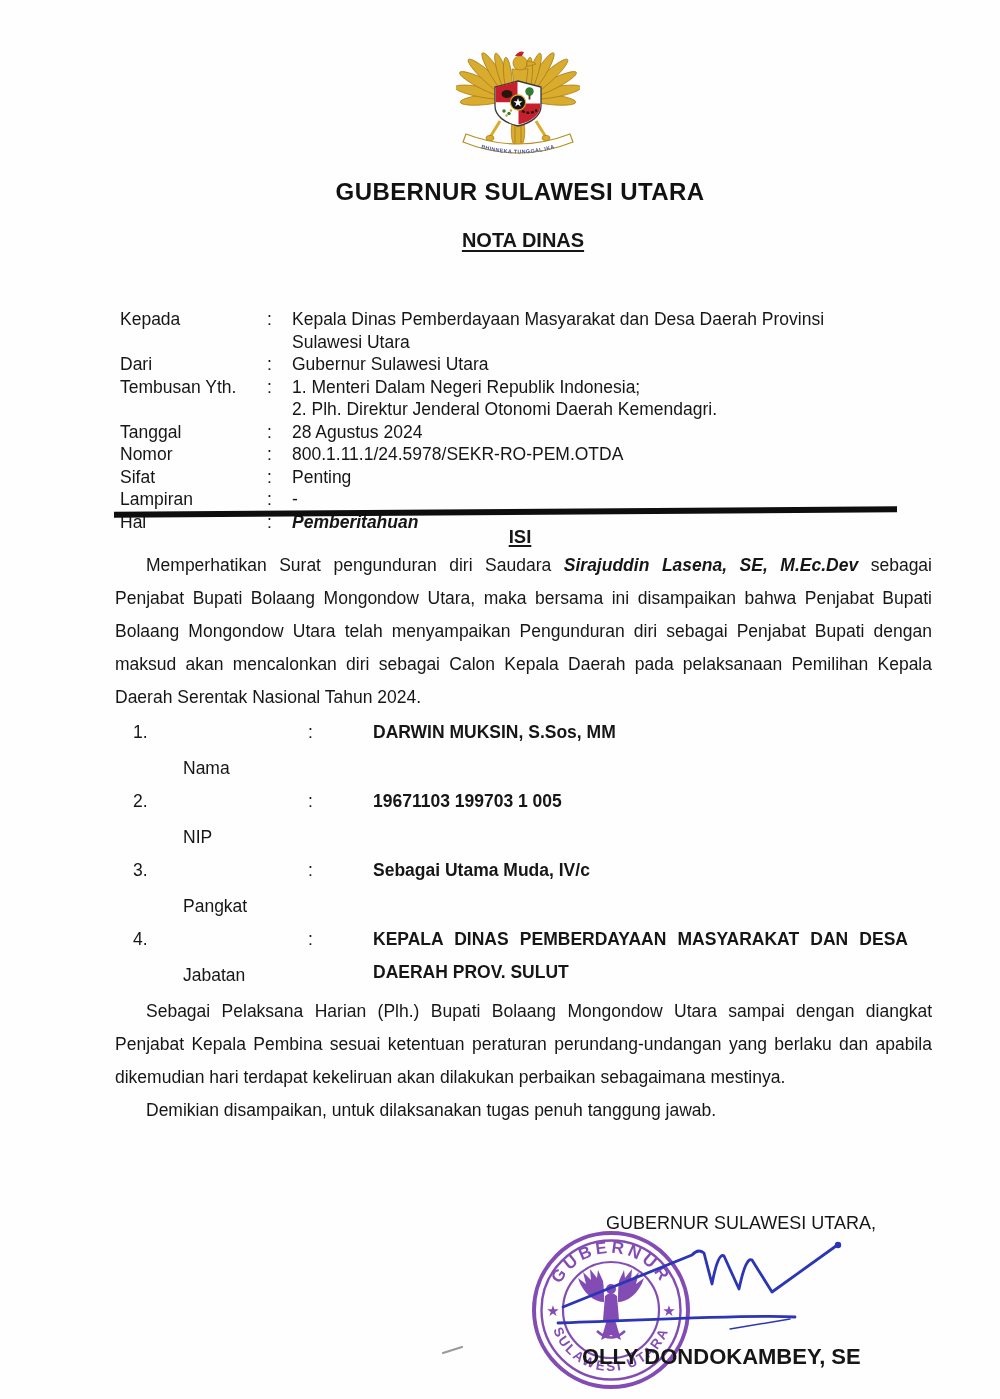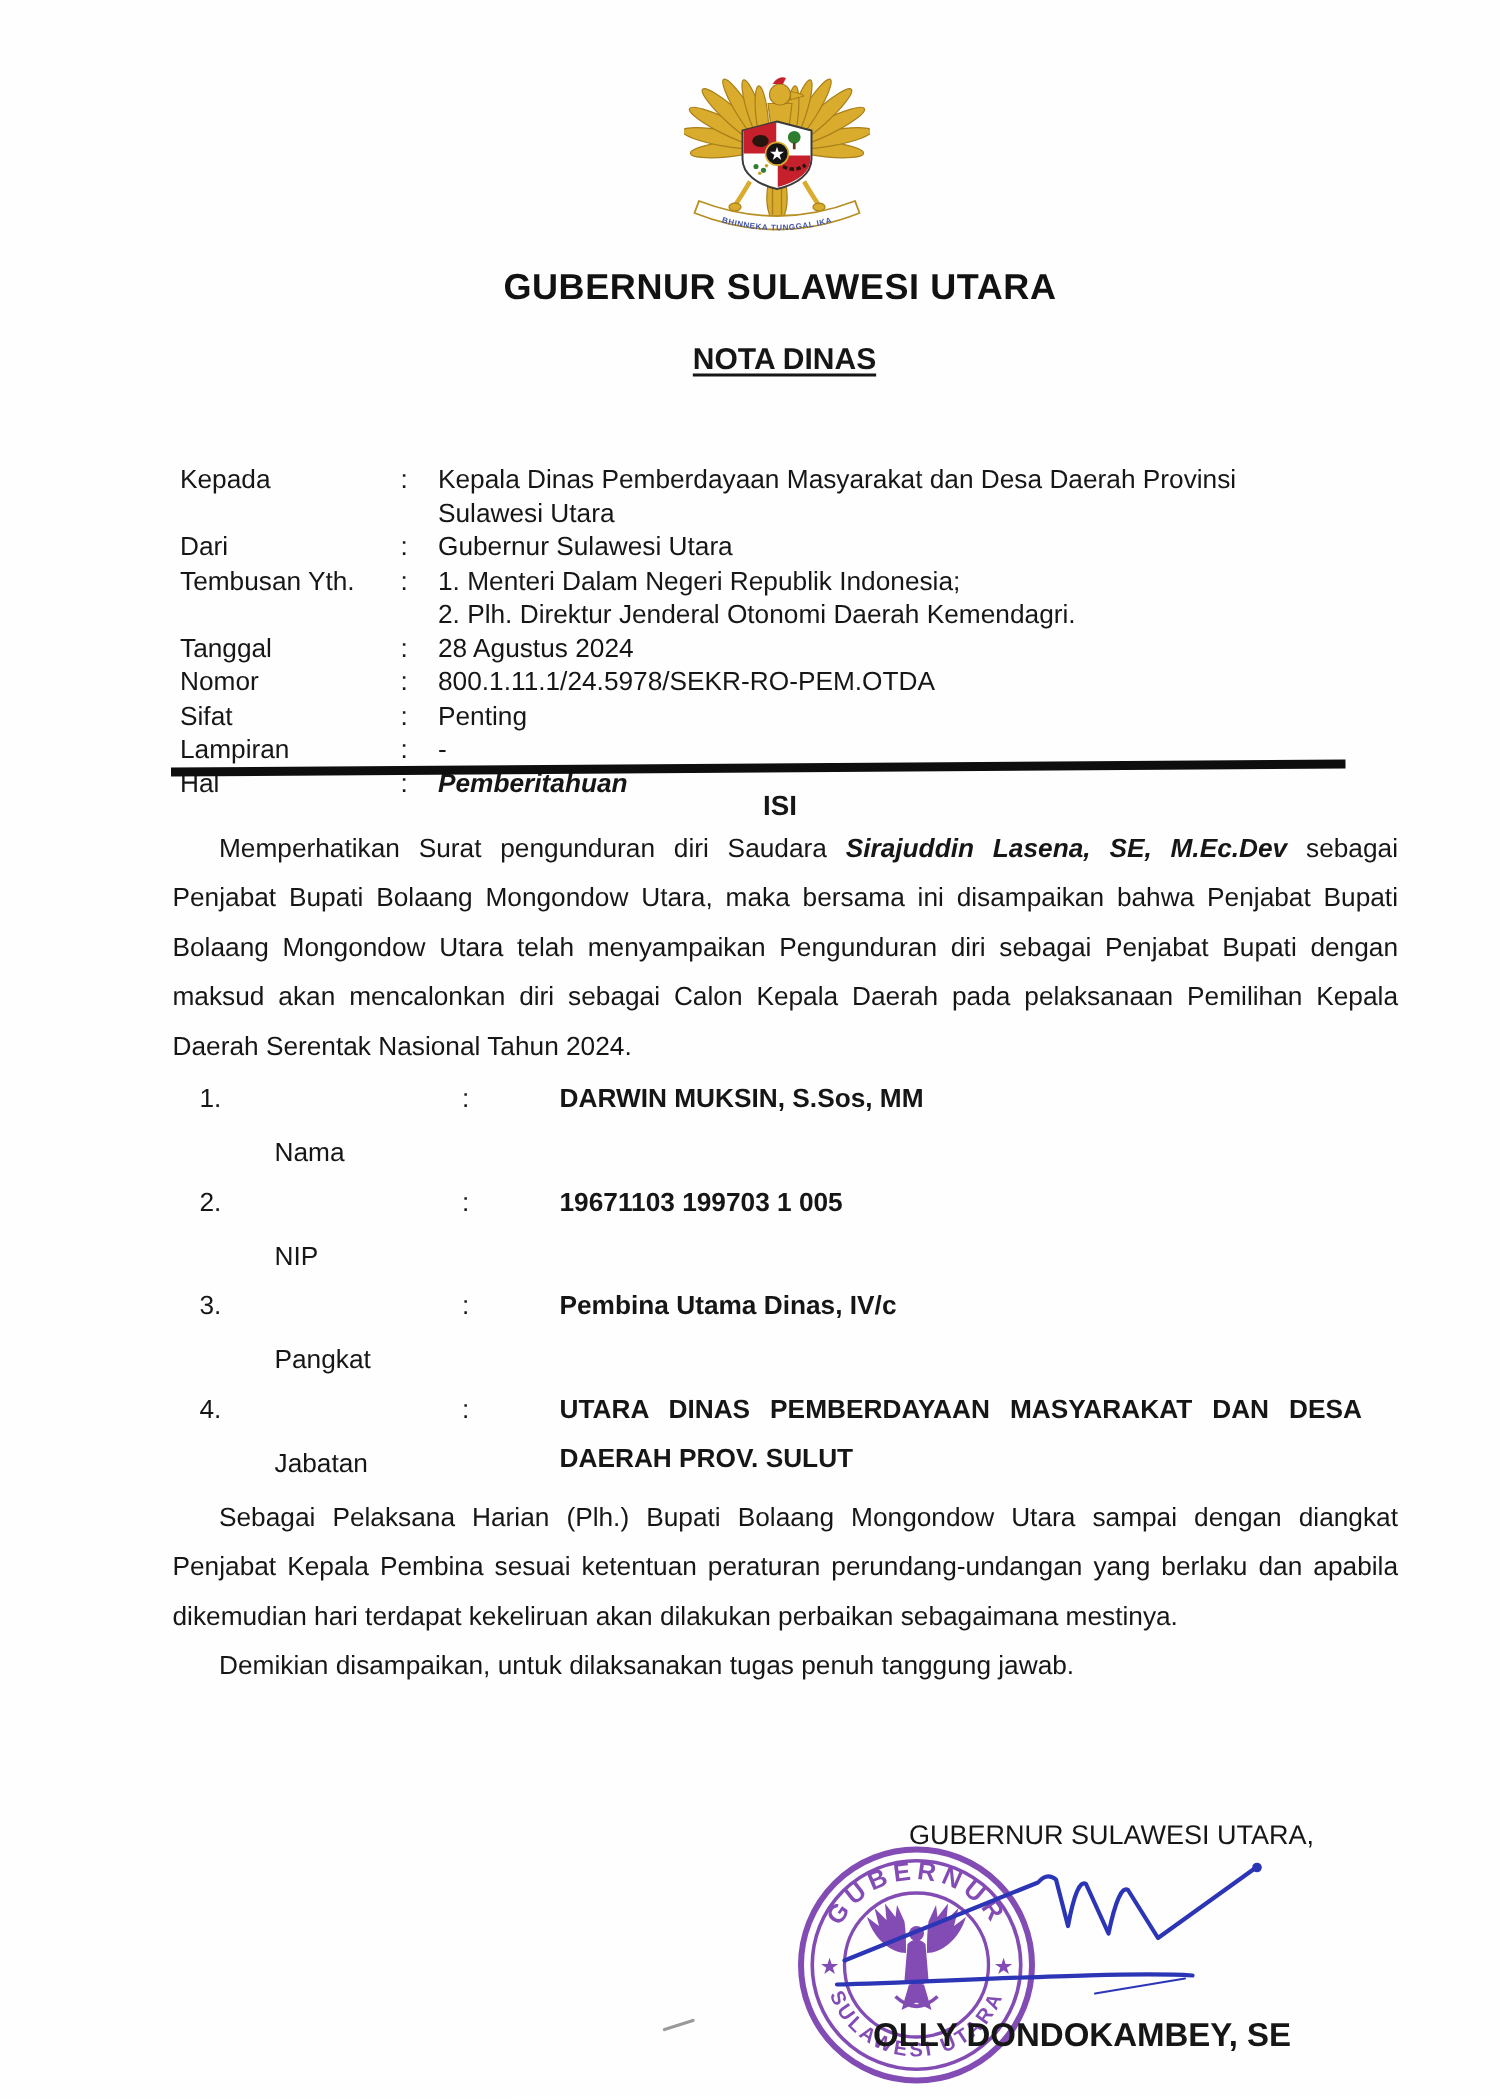--- a/index.html
+++ b/index.html
@@ -18,21 +18,21 @@
   .frow{display:flex;align-items:flex-start;}
   .flabel{flex:0 0 147px;}
   .fcolon{flex:0 0 25px;}
   .fvalue{flex:1;}
   .fvalue.bold-italic{font-weight:bold;font-style:italic;}
 
   .divider{position:absolute;top:509px;left:114px;width:783px;height:6px;background:#0e0e0e;
            transform:rotate(-0.4deg);}
 
   .isi-title{position:absolute;top:526px;left:0;width:1040px;text-align:center;font-size:18.5px;font-weight:bold;}
-  .isi-title span{text-decoration-thickness:2px;text-underline-offset:2px;}
+  .isi-title span{text-decoration:underline;text-decoration-thickness:2px;text-underline-offset:2px;}
 
   .content{position:absolute;top:549px;left:115px;width:817px;font-size:17.5px;line-height:33px;
            text-align:justify;color:#161616;}
   .content p{margin:0;text-indent:31px;}
   .bi{font-weight:bold;font-style:italic;}
 
   .officer-list{margin:2px 0 3px 0;}
   .orow{display:flex;text-align:left;}
   .onum{flex:0 0 68px;padding-left:18px;box-sizing:border-box;}
   .olabel{flex:0 0 125px;margin-top:36px;}
@@ -176,27 +176,27 @@
       <div class="orow">
         <div class="onum">2.</div>
         <div class="olabel">NIP</div>
         <div class="ocolon">:</div>
         <div class="ovalue">19671103 199703 1 005</div>
       </div>
       <div class="orow">
         <div class="onum">3.</div>
         <div class="olabel">Pangkat</div>
         <div class="ocolon">:</div>
-        <div class="ovalue">Pembina Utama Dinas, IV/c</div>
+        <div class="ovalue">Sebagai Utama Muda, IV/c</div>
       </div>
       <div class="orow">
         <div class="onum">4.</div>
         <div class="olabel">Jabatan</div>
         <div class="ocolon">:</div>
-        <div class="ovalue">UTARA DINAS PEMBERDAYAAN MASYARAKAT DAN DESA DAERAH PROV. SULUT</div>
+        <div class="ovalue">KEPALA DINAS PEMBERDAYAAN MASYARAKAT DAN DESA DAERAH PROV. SULUT</div>
       </div>
     </div>
 
     <p>Sebagai Pelaksana Harian (Plh.) Bupati Bolaang Mongondow Utara sampai dengan diangkat Penjabat Kepala Pembina sesuai ketentuan peraturan perundang-undangan yang berlaku dan apabila dikemudian hari terdapat kekeliruan akan dilakukan perbaikan sebagaimana mestinya.</p>
     <p>Demikian disampaikan, untuk dilaksanakan tugas penuh tanggung jawab.</p>
   </div>
 
   <div class="sig-title">GUBERNUR SULAWESI UTARA,</div>
 
   <svg class="stamp" viewBox="0 0 164 164" aria-hidden="true">

